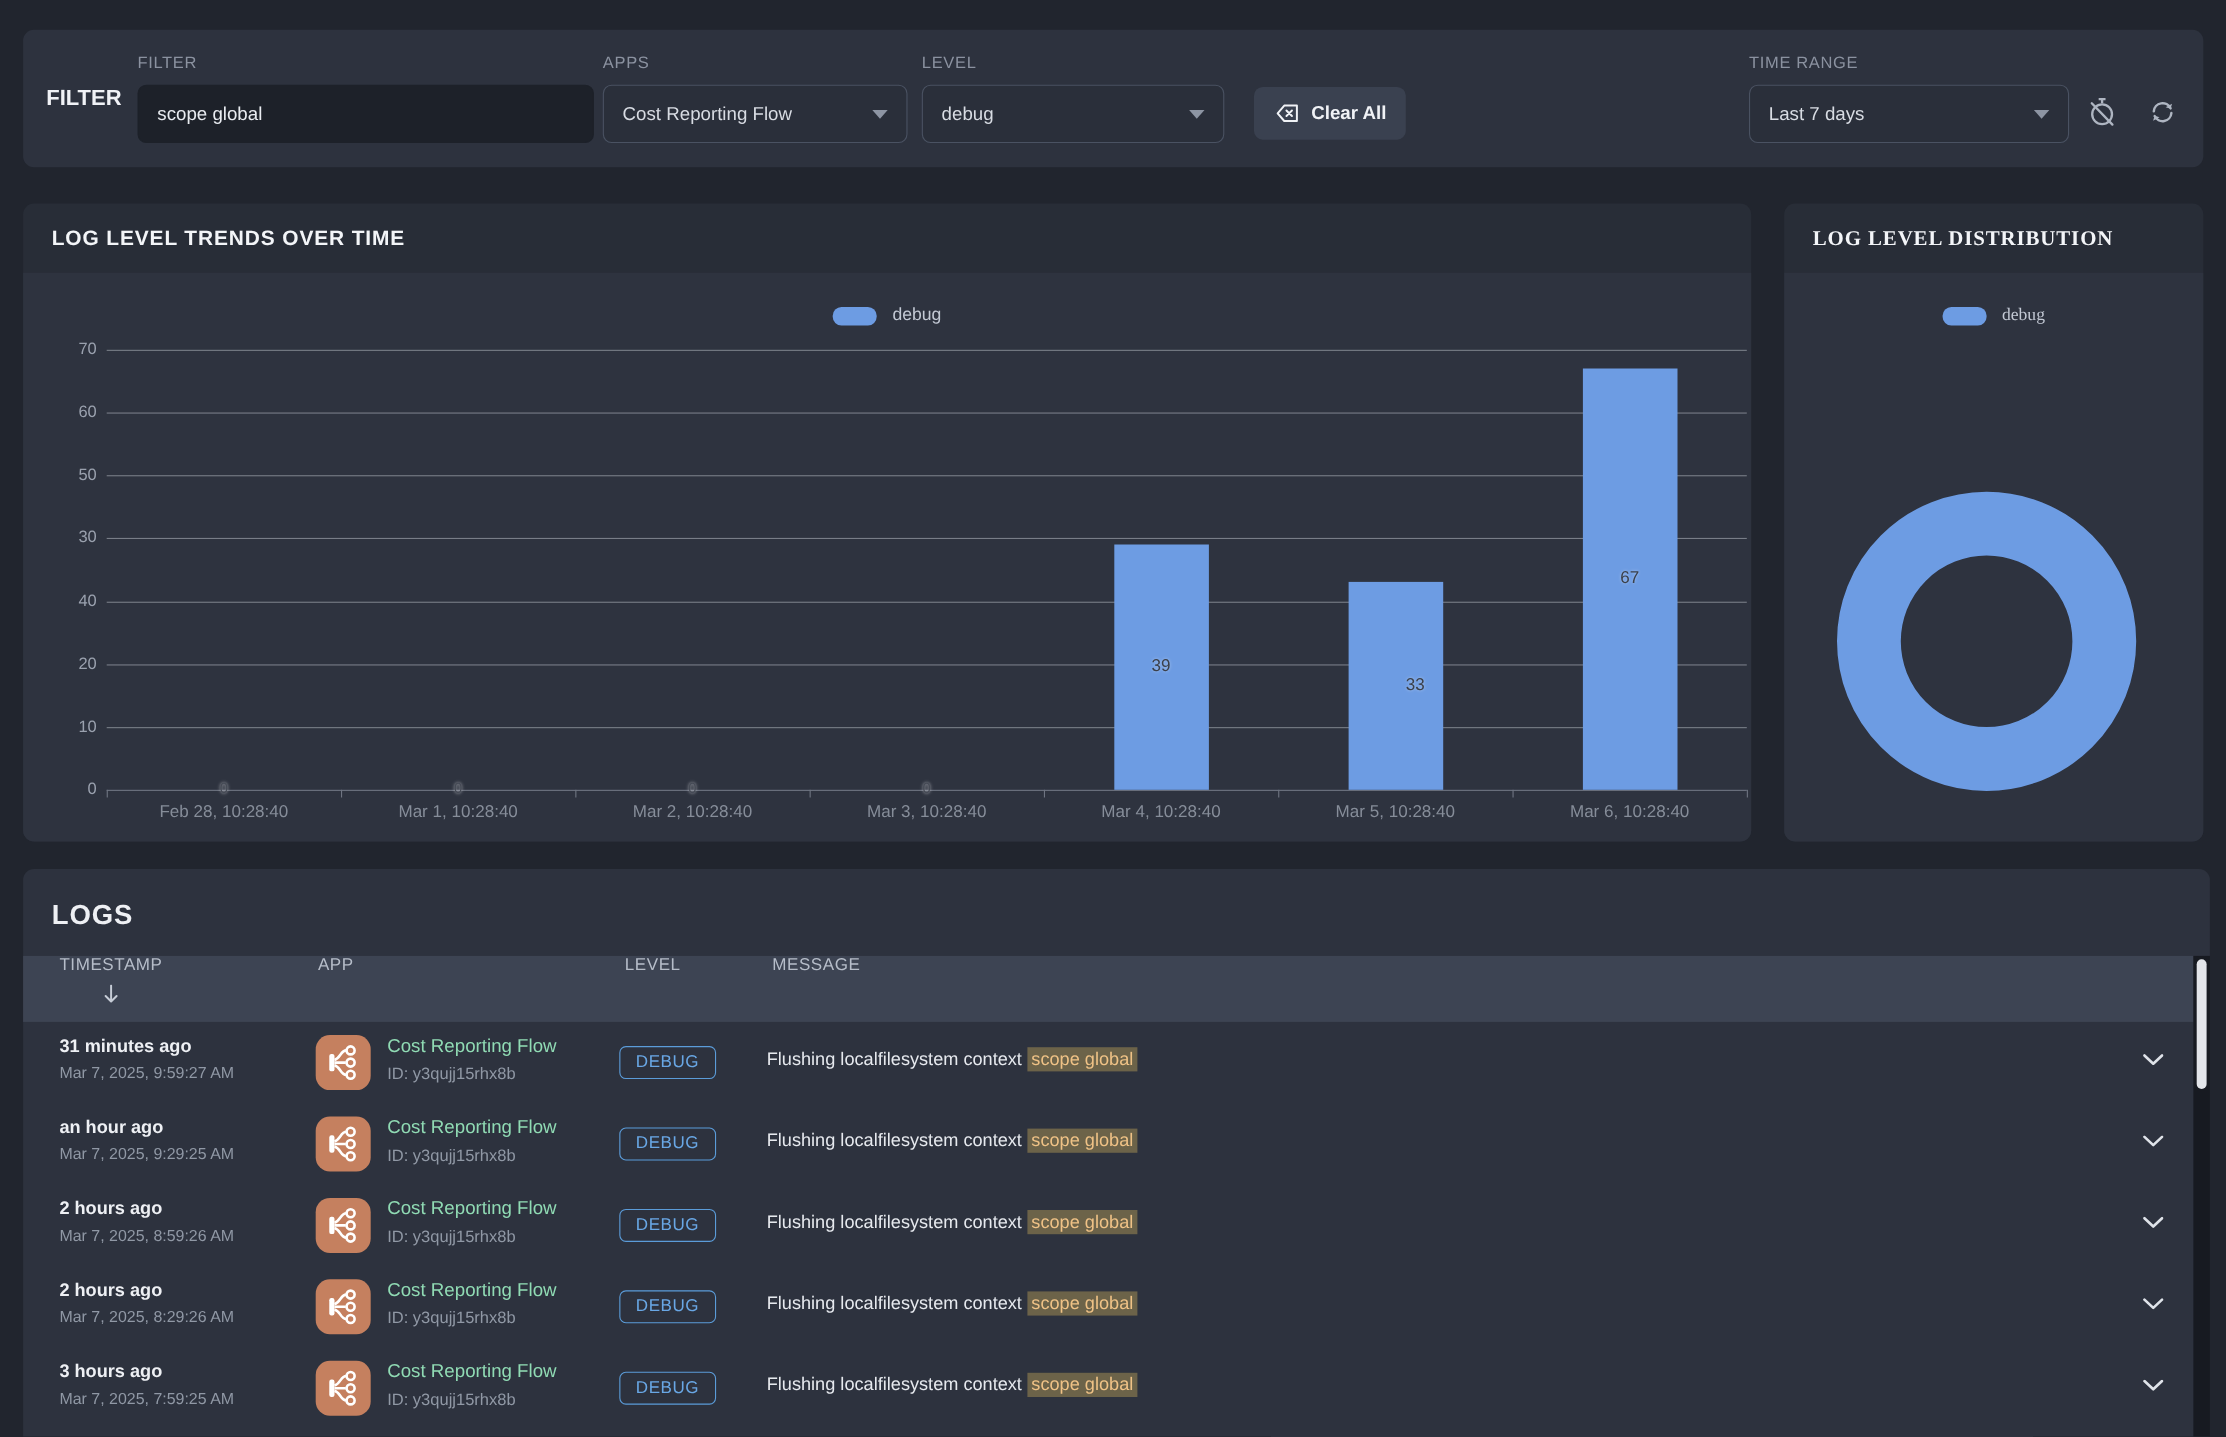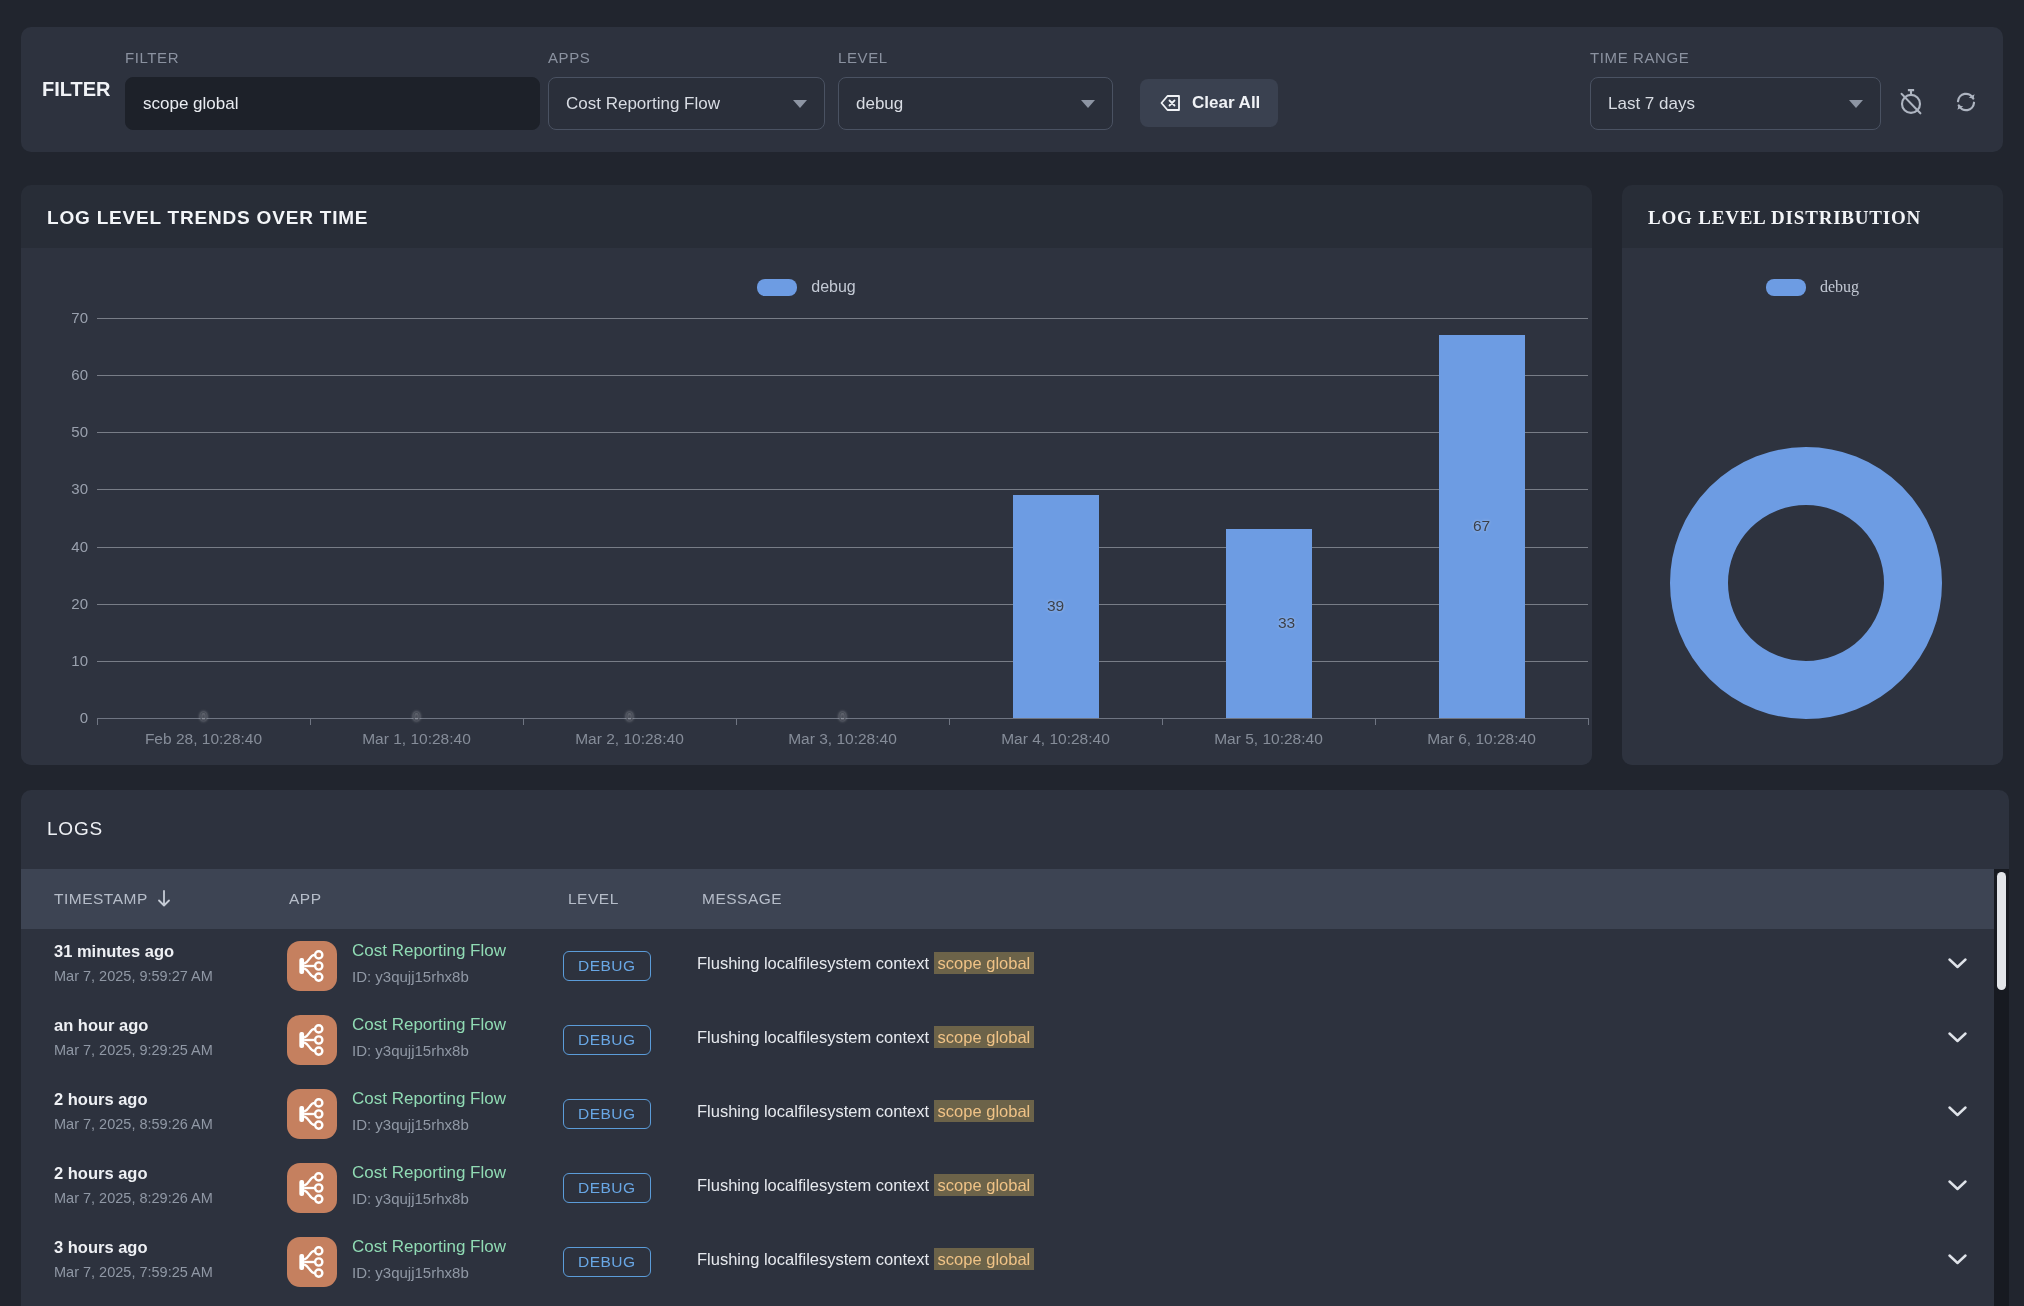--- a/index.html
+++ b/index.html
@@ -48,24 +48,24 @@
   .xtick { position:absolute; width:1px; height:7px; background:#6f7582; }
   .xlabel { position:absolute; text-align:center; font-size:15.5px; color:#868d99; }
   .bar { position:absolute; background:#6d9ce3; }
   .bar-label { position:absolute; text-align:center; font-size:15.5px; color:#3b404a;
     text-shadow:0 0 3px rgba(255,255,255,.45); }
   .zero-label { position:absolute; width:26px; text-align:center; font-size:13.5px; color:#454a55;
     text-shadow:0 0 3px rgba(238,240,244,.85); }
 
   
   #logs-panel { left:21px; top:790px; width:1988px; height:560px; background:#2d323e; }
-  #logs-title { position:absolute; left:26px; top:28px; font-size:19px; font-weight:normal; letter-spacing:.8px; }
+  #logs-title { position:absolute; left:26px; top:28px; font-size:25px; font-weight:bold; letter-spacing:.8px; }
   #logs-header { position:absolute; left:0; top:79px; width:1973px; height:60px; background:#3d4453;
     font-size:15.5px; color:#b6bdc9; letter-spacing:.5px; }
-  .col-head { position:absolute; top:0; height:60px; display:flex; align-items:center; gap:8px; }
+  .col-head { position:absolute; top:0; height:60px; display:flex; align-items:center; gap:8px;flex-direction:column; }
   #scroll-track { position:absolute; right:0; top:79px; width:15px; bottom:0; background:#171a21; }
   #scroll-thumb { position:absolute; left:3px; top:3px; width:9px; height:118px; border-radius:5px; background:#e3e5e9; cursor:pointer; }
   #rows-container { position:absolute; left:0; top:139px; width:1973px; bottom:0; }
   .log-row { position:absolute; left:0; width:100%; height:74px; cursor:pointer; }
   .ts-main { position:absolute; left:33px; top:13px; font-size:16.5px; font-weight:bold; color:#eef0f4; }
   .ts-sub  { position:absolute; left:33px; top:39px; font-size:14.5px; color:#9098a5; }
   .app-icon { position:absolute; left:266px; top:12px; width:50px; height:50px; border-radius:13px;
     background:#c5805f; display:flex; align-items:center; justify-content:center; }
   .app-name { position:absolute; left:331px; top:12px; font-size:17px; color:#90dbb4; }
   .app-id   { position:absolute; left:331px; top:39px; font-size:15px; color:#9098a5; }

